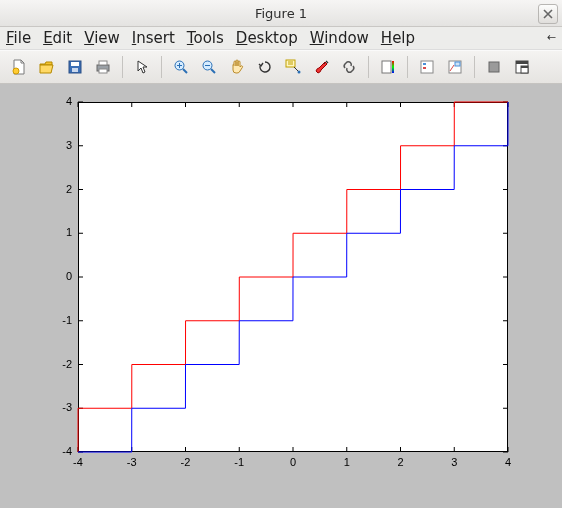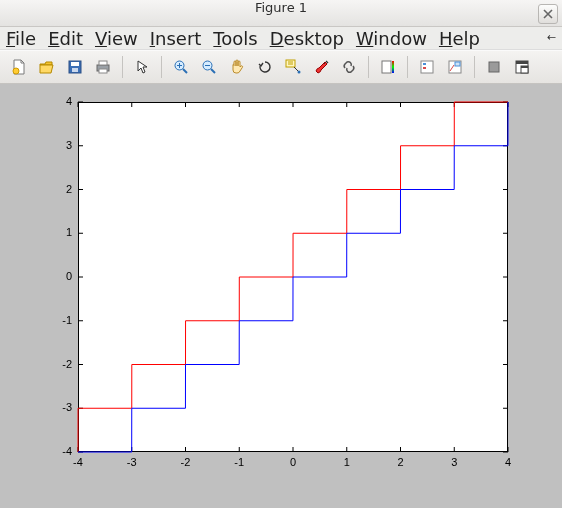--- a/index.html
+++ b/index.html
@@ -18,21 +18,21 @@
     background: #ededeb;
     display: flex;
     flex-direction: column;
     box-sizing: border-box;
   }
   .titlebar {
     height: 26px;
     background: linear-gradient(#f6f5f4, #e4e3e1);
     border-bottom: 1px solid #c9c7c4;
     display: flex;
-    align-items: flex-start;
+    align-items: center;
     position: relative;
   }
   .titlebar .title {
     flex: 1;
     text-align: center;
     font-size: 13px;
     color: #2e2e2e;
   }
   .titlebar .close {
     position: absolute;
@@ -54,21 +54,21 @@
     height: 22px;
     background: #ededeb;
     display: flex;
     align-items: center;
     padding: 0 6px;
     gap: 12px;
     border-bottom: 1px solid #ddd;
     position: relative;
   }
   .menubar .menu {
-    font-size: 18px;
+    font-size: 15px;
     color: #222;
     cursor: default;
   }
   .menubar .menu u { text-decoration: underline; }
   .menubar .arrow {
     position: absolute;
     right: 6px;
     top: 4px;
     font-size: 11px;
     color: #333;

